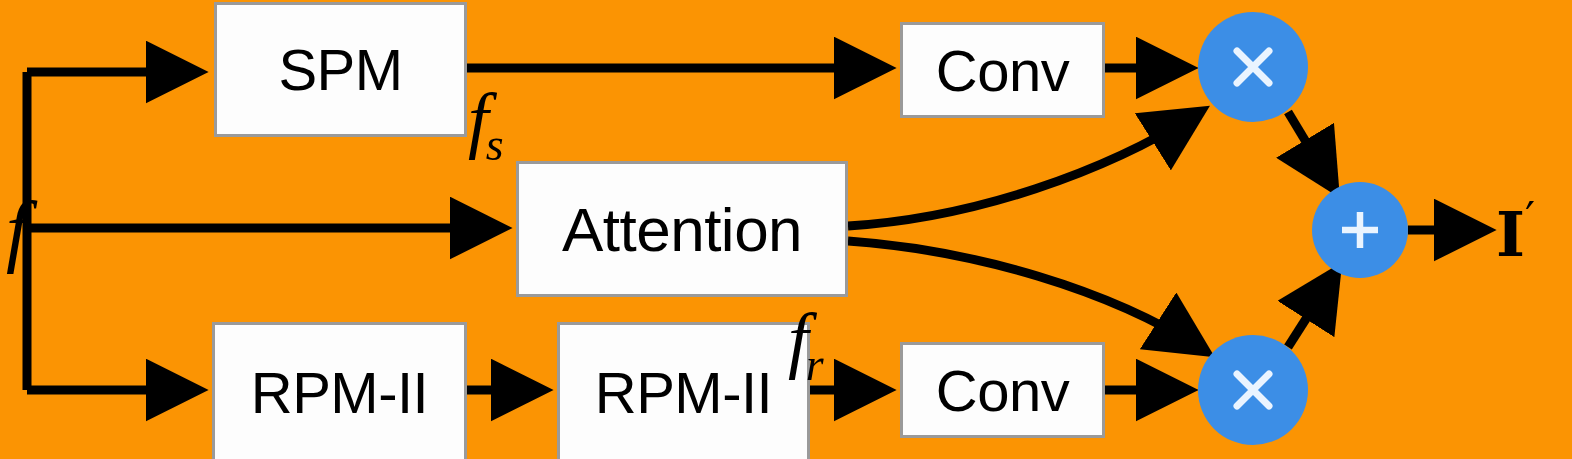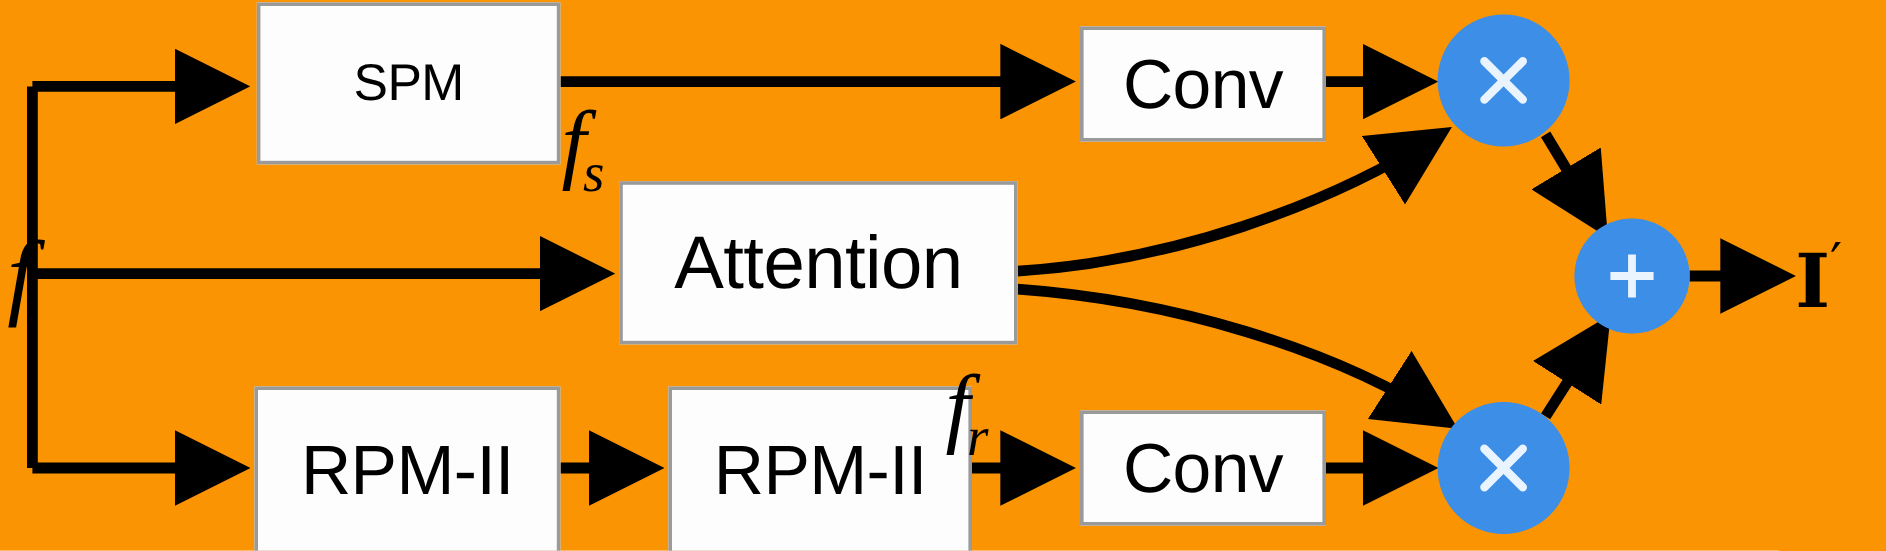--- a/index.html
+++ b/index.html
@@ -123,25 +123,25 @@
       <path d="M848,241 C 975,250 1110,290 1202,349" marker-end="url(#arrowhead-sm)"></path>
 
       <path d="M1288,112 L1332,185" marker-end="url(#arrowhead-sm)"></path>
 
       <path d="M1288,347 L1334,275" marker-end="url(#arrowhead-sm)"></path>
 
       <path d="M1408,230 L1484,230" marker-end="url(#arrowhead)"></path>
     </g>
   </svg>
 
-  <div class="node-box" style="left:214px; top:2px; width:253px; height:135px; font-size:43px;">
+  <div class="node-box" style="left:214px; top:2px; width:253px; height:135px; font-size:58px;">
     <span>SPM</span>
   </div>
 
-  <div class="node-box" style="left:516px; top:151px; width:332px; height:136px; font-size:62px;">
+  <div class="node-box" style="left:516px; top:161px; width:332px; height:136px; font-size:62px;">
     <span>Attention</span>
   </div>
 
   <div class="node-box" style="left:212px; top:322px; width:255px; height:140px; font-size:58px;">
     <span>RPM-II</span>
   </div>
 
   <div class="node-box" style="left:557px; top:322px; width:253px; height:140px; font-size:58px;">
     <span>RPM-II</span>
   </div>

